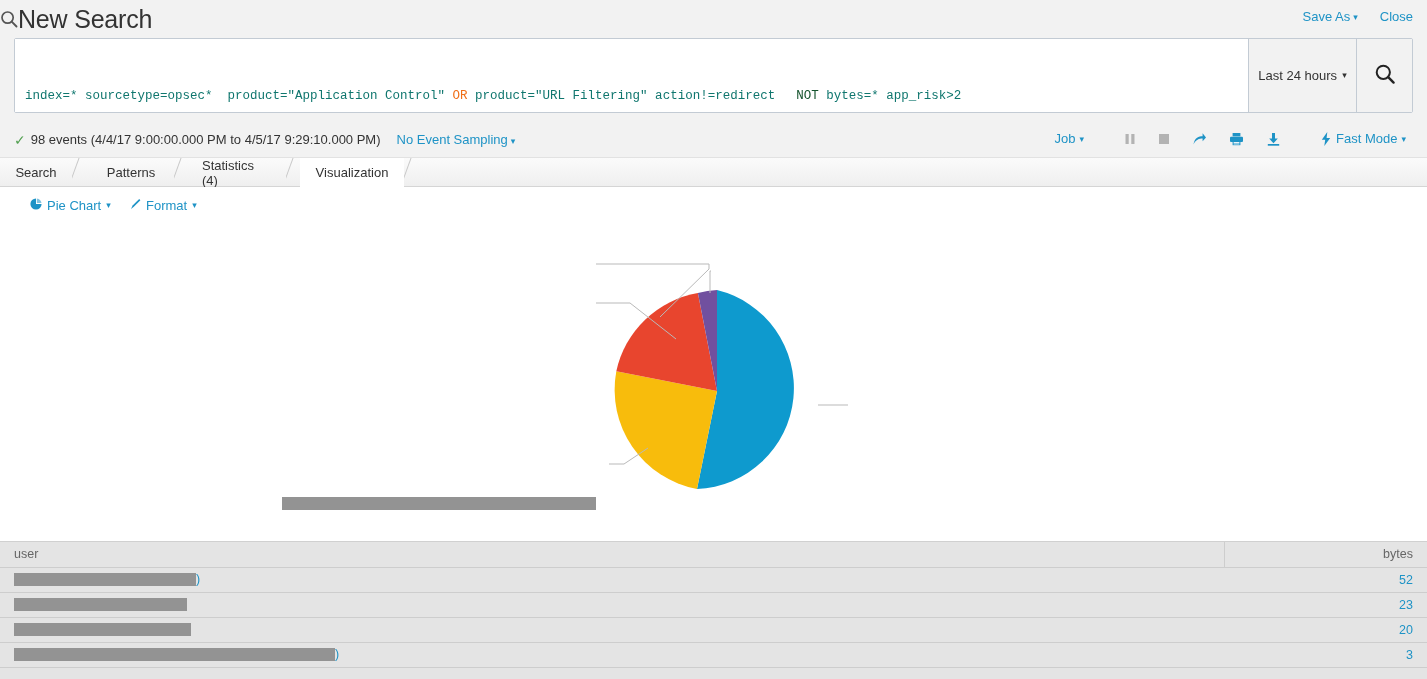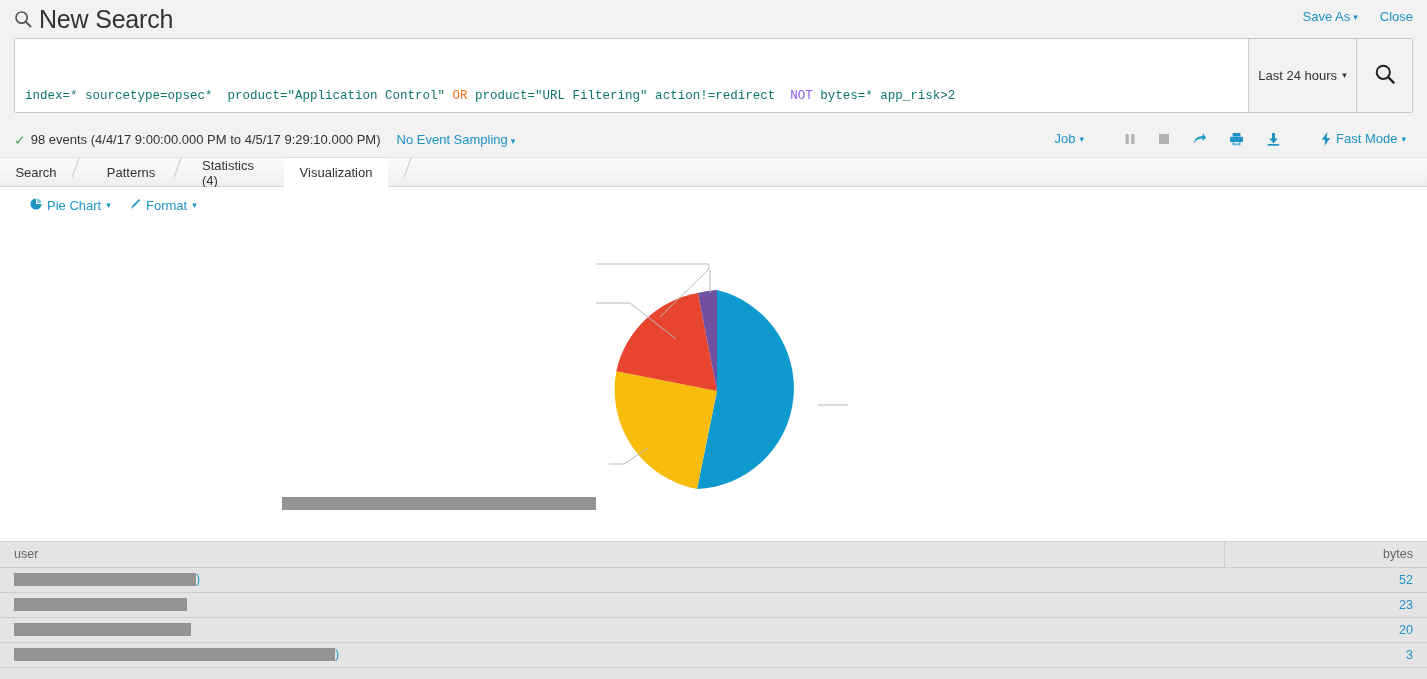--- a/index.html
+++ b/index.html
@@ -15,22 +15,22 @@
 
   
   #app { position: relative; width: 1427px; height: 679px; background:#fff; }
 
   .header-zone {
     position: absolute; top:0; left:0; width:1427px; height:126px;
     background: #f2f2f2;
   }
 
   .title-row {
-    position: absolute; top: 4px; left: 14px;
-    display: flex; align-items: center; gap: 7px;
+    position: absolute; top: 4px; left: 0;
+    display: flex; align-items: center; 
   }
   .search-title-icon { width: 18px; height: 18px; display:block; }
   .page-title {
     font-size: 25px; font-weight: 400; color: #333333;
     letter-spacing: -0.2px; line-height: 30px;
   }
 
   .header-links {
     position: absolute; top: 9px; right: 14px;
     display: flex; align-items: center; gap: 22px;
@@ -54,21 +54,21 @@
     font-family: "Liberation Mono", monospace;
     font-size: 12.5px;
     line-height: 20px;
     color: #333333;
     white-space: pre;
     overflow: hidden;
     background:#fff;
   }
   .q-line { white-space: pre; }
   .tok-op     { color: #f06e17; }
-  .tok-kw     { color: #8b5cf6; }
+  .tok-kw     { color: #14532d; margin-left: 6px; }
   .tok-plain  { color: #0f766e; }
 
   .time-picker {
     flex: 0 0 108px;
     border-left: 1px solid #c3cbd4;
     background: #f2f2f2;
     display: flex; align-items: center; justify-content: center;
     font-size: 13px; color: #333; cursor: pointer;
     white-space: nowrap;
     text-align: center;
@@ -313,21 +313,21 @@
     </div>
     <div class="tab-sep" style="left:72px;"></div>
     <div class="tab" style="left:88px; width:86px;">
       <span>Patterns</span>
     </div>
     <div class="tab-sep" style="left:174px;"></div>
     <div class="tab" style="left:188px; width:98px;">
       <span>Statistics (4)</span>
     </div>
     <div class="tab-sep" style="left:286px;"></div>
-    <div class="tab active" style="left:284px; width:104px;">
+    <div class="tab active" style="left:300px; width:104px;">
       <span>Visualization</span>
     </div>
     <div class="tab-sep" style="left:404px;"></div>
   </div>
 
   <div class="viz-controls">
     <div class="viz-btn" style="left:30px;">
       <span>
         <svg width="12" height="12" viewBox="0 0 12 12">
           <path d="M6 6 L6 0.4 A5.6 5.6 0 1 0 11.6 6 Z" fill="#1e93c6"></path>

